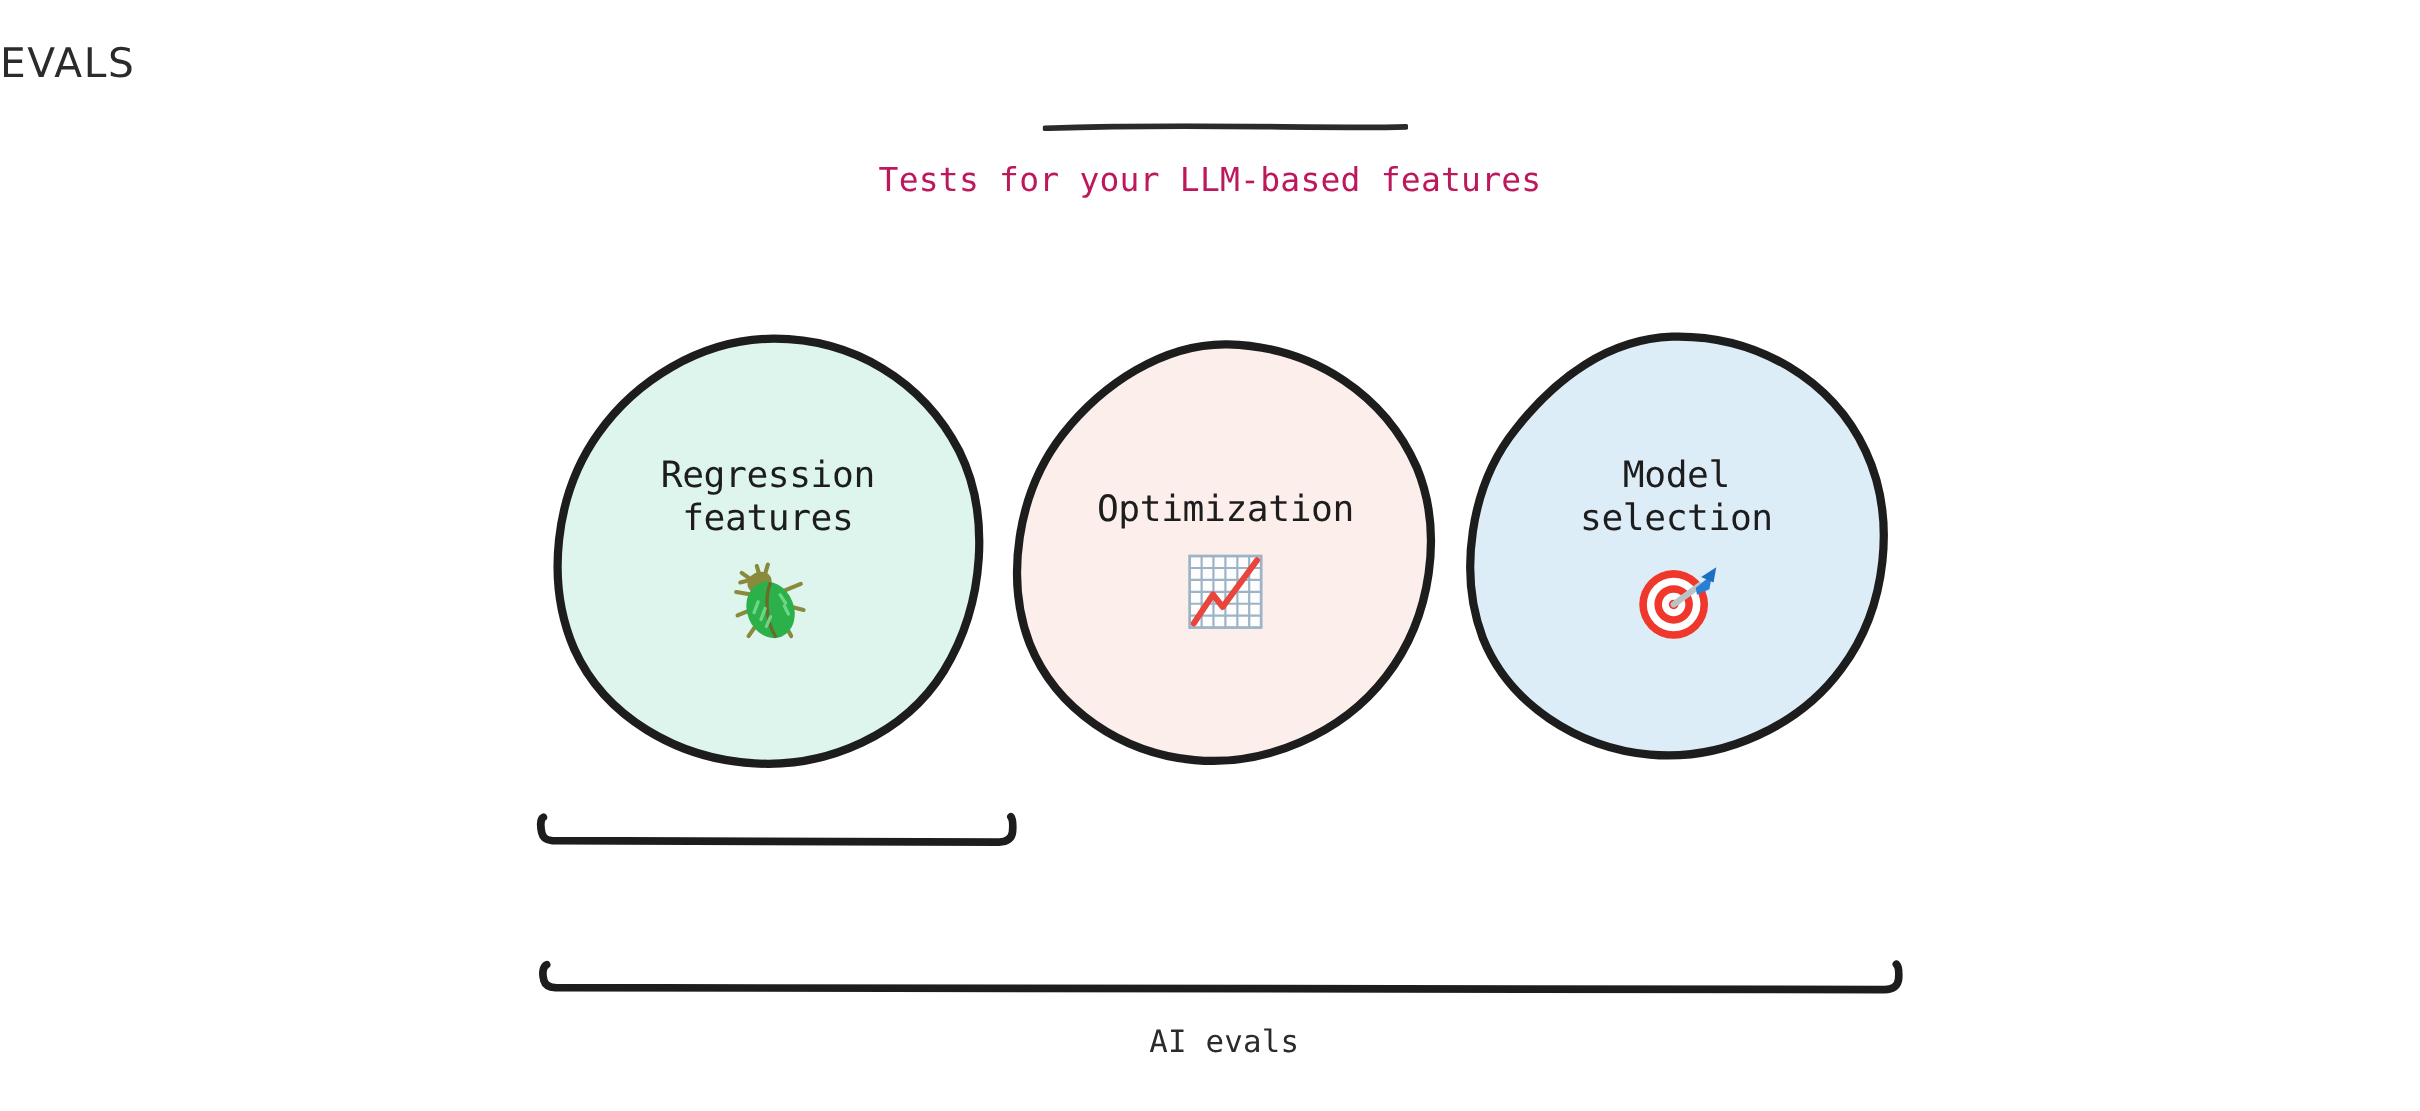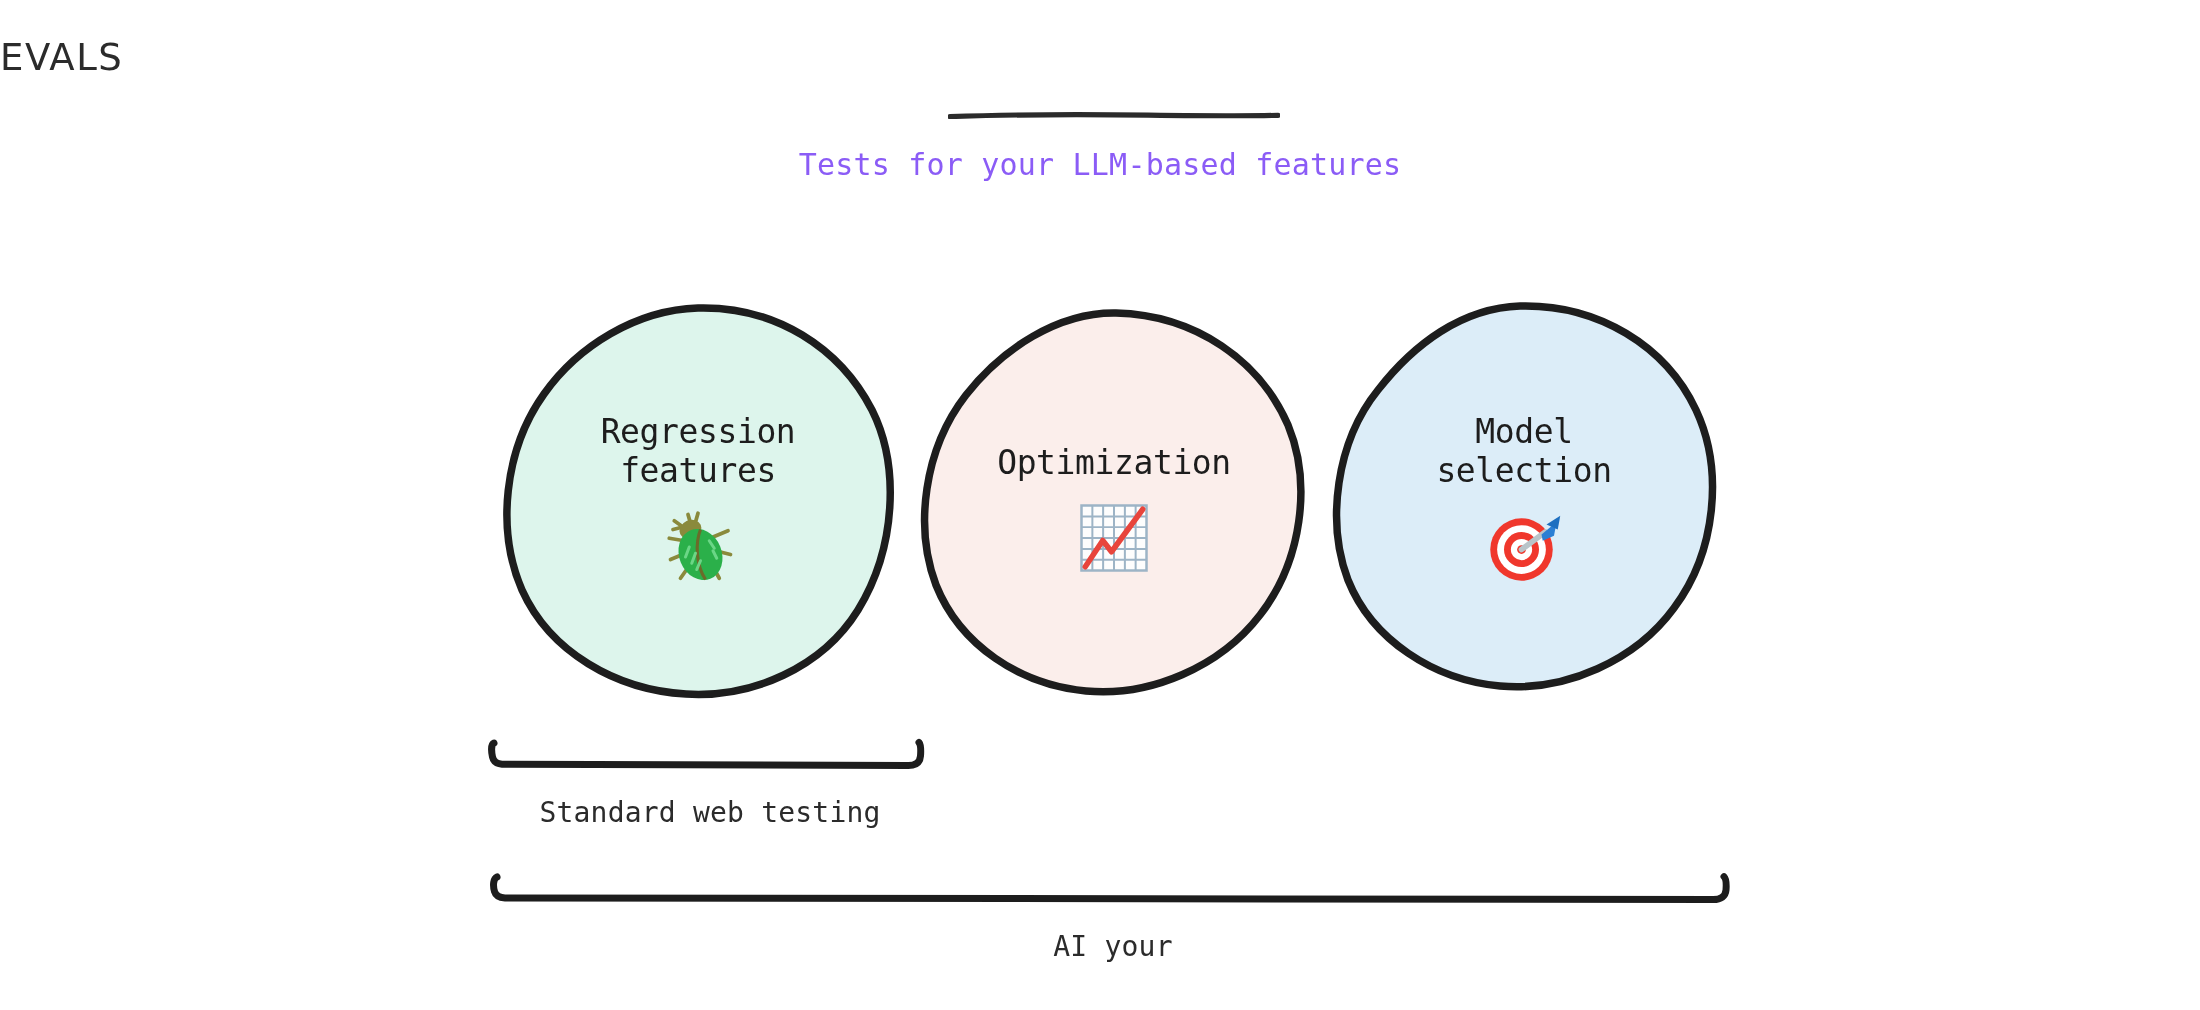--- a/index.html
+++ b/index.html
@@ -44,21 +44,21 @@
   .subtitle {
     position: absolute;
     left: 0;
     top: 147px;
     width: 2200px;
     text-align: center;
     font-family: "DejaVu Sans Mono", monospace;
     font-size: 30px;
     font-weight: 400;
     letter-spacing: 0.2px;
-    color: #8b5cf6;
+    color: #be185d;
   }
 
   
   .circle-wrap {
     position: absolute;
     width: 396px;
     height: 400px;
   }
   .circle-svg {
     position: absolute;
@@ -225,27 +225,26 @@
   <div class="bracket" id="bracket-0">
     <svg width="460" height="48" viewBox="0 0 460 48" xmlns="http://www.w3.org/2000/svg">
       <path d="M14 15
                C 11.5 16, 11 22, 12.5 29
                C 13.4 33.2, 16.5 35.8, 22 36.2
                L 428 37.5
                C 436 37.6, 440 34, 440.5 28
                C 441 21.5, 440.6 16.5, 439 14.5" stroke="#1d1d1d" stroke-width="7" fill="none" stroke-linecap="round" stroke-linejoin="round"></path>
     </svg>
   </div>
-  <div class="bracket-label" id="bracket-label-0">Standard web testing</div>
 
   <div class="bracket" id="bracket-1">
     <svg width="1266" height="48" viewBox="0 0 1266 48" xmlns="http://www.w3.org/2000/svg">
       <path d="M17 15
                C 13.5 16.5, 12.6 23, 14.5 29.5
                C 15.6 33.4, 19 35.6, 25 35.9
                L 1233 37.6
                C 1241 37.7, 1245.5 34.2, 1246 28
                C 1246.5 21.4, 1246 16.6, 1244 14.6" stroke="#1d1d1d" stroke-width="7" fill="none" stroke-linecap="round" stroke-linejoin="round"></path>
     </svg>
   </div>
-  <div class="bracket-label" id="bracket-label-1">AI your</div>
+  <div class="bracket-label" id="bracket-label-1">AI evals</div>
 
 </div>
 
 </body></html>

